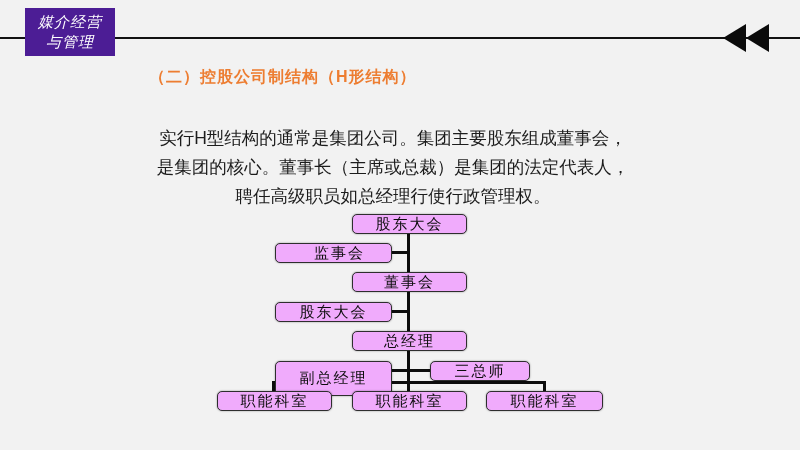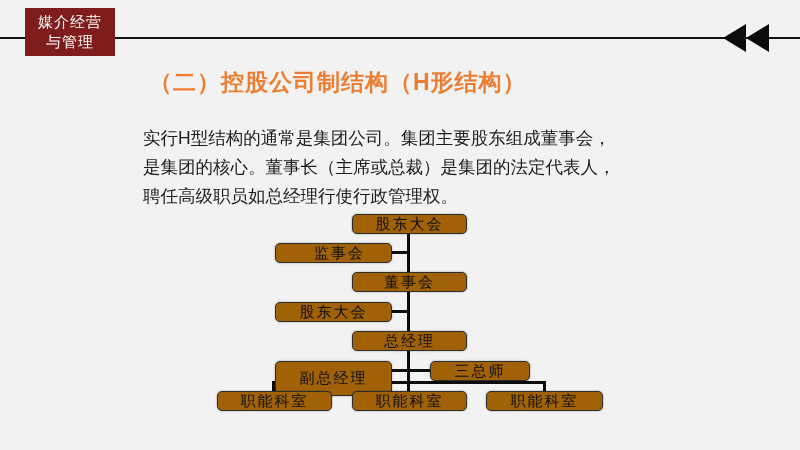--- a/index.html
+++ b/index.html
@@ -2,36 +2,36 @@
 <html><head>
 <meta charset="utf-8">
 <style>
   html,body{margin:0;padding:0;}
   .stage{
     position:relative;width:800px;height:450px;background:#f2f2f2;
     font-family:"Liberation Sans",sans-serif;overflow:hidden;
   }
   .topline{position:absolute;left:0;top:37px;width:800px;height:2px;background:#121212;}
   .badge{
-    position:absolute;left:25px;top:8px;width:90px;height:48px;background:#7f1d1d;
+    position:absolute;left:25px;top:8px;width:90px;height:48px;background:#4c1d95;
     color:#fff;display:flex;flex-direction:column;align-items:center;justify-content:center;
-    font-size:15px;line-height:20px;letter-spacing:1px;text-align:center;z-index:3;
+    font-size:15px;line-height:20px;letter-spacing:1px;text-align:center;z-index:3;font-style:italic;
   }
   .rewind{position:absolute;left:722px;top:23px;width:50px;height:30px;z-index:3;}
   .title{
-    position:absolute;left:149px;top:67px;font-size:23px;letter-spacing:1px;
+    position:absolute;left:149px;top:67px;font-size:16px;letter-spacing:1px;
     color:#ED7D31;font-weight:600;white-space:nowrap;
   }
   .bodytext{
     position:absolute;left:143px;top:124px;width:500px;font-size:17.5px;line-height:29px;
     color:#1c1c1c;font-weight:500;
   }
-  .bodytext div{white-space:nowrap;}
+  .bodytext div{white-space:nowrap;text-align:center;}
   .node{
-    position:absolute;background:#a16207;border:1px solid #2e2e2e;border-radius:5px;
+    position:absolute;background:#f0abfc;border:1px solid #2e2e2e;border-radius:5px;
     box-shadow:0 0 2px rgba(0,0,0,.4);display:flex;align-items:center;justify-content:center;
     font-size:15px;letter-spacing:2px;color:#0d0d0d;z-index:2;box-sizing:border-box;
   }
   .conn{position:absolute;background:#0d0d0d;z-index:1;}
 </style>
 </head>
 <body>
 
 <div class="stage">
 

